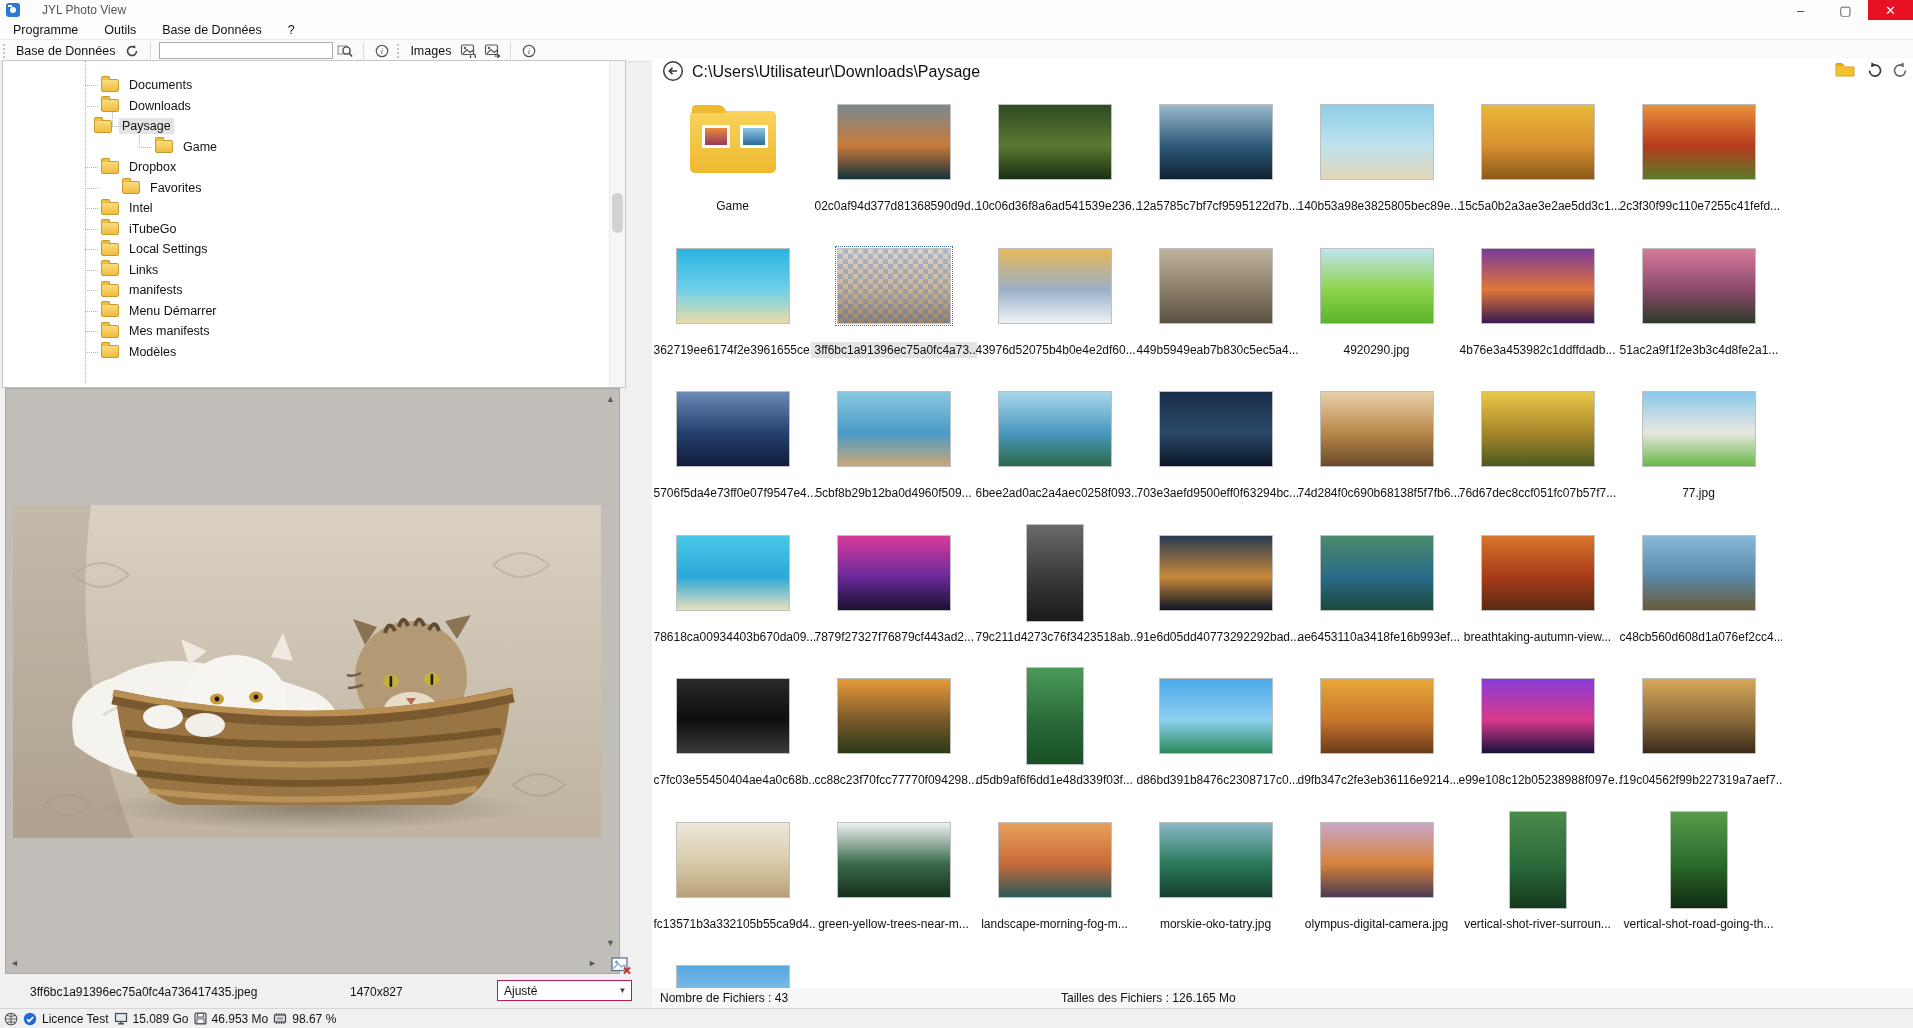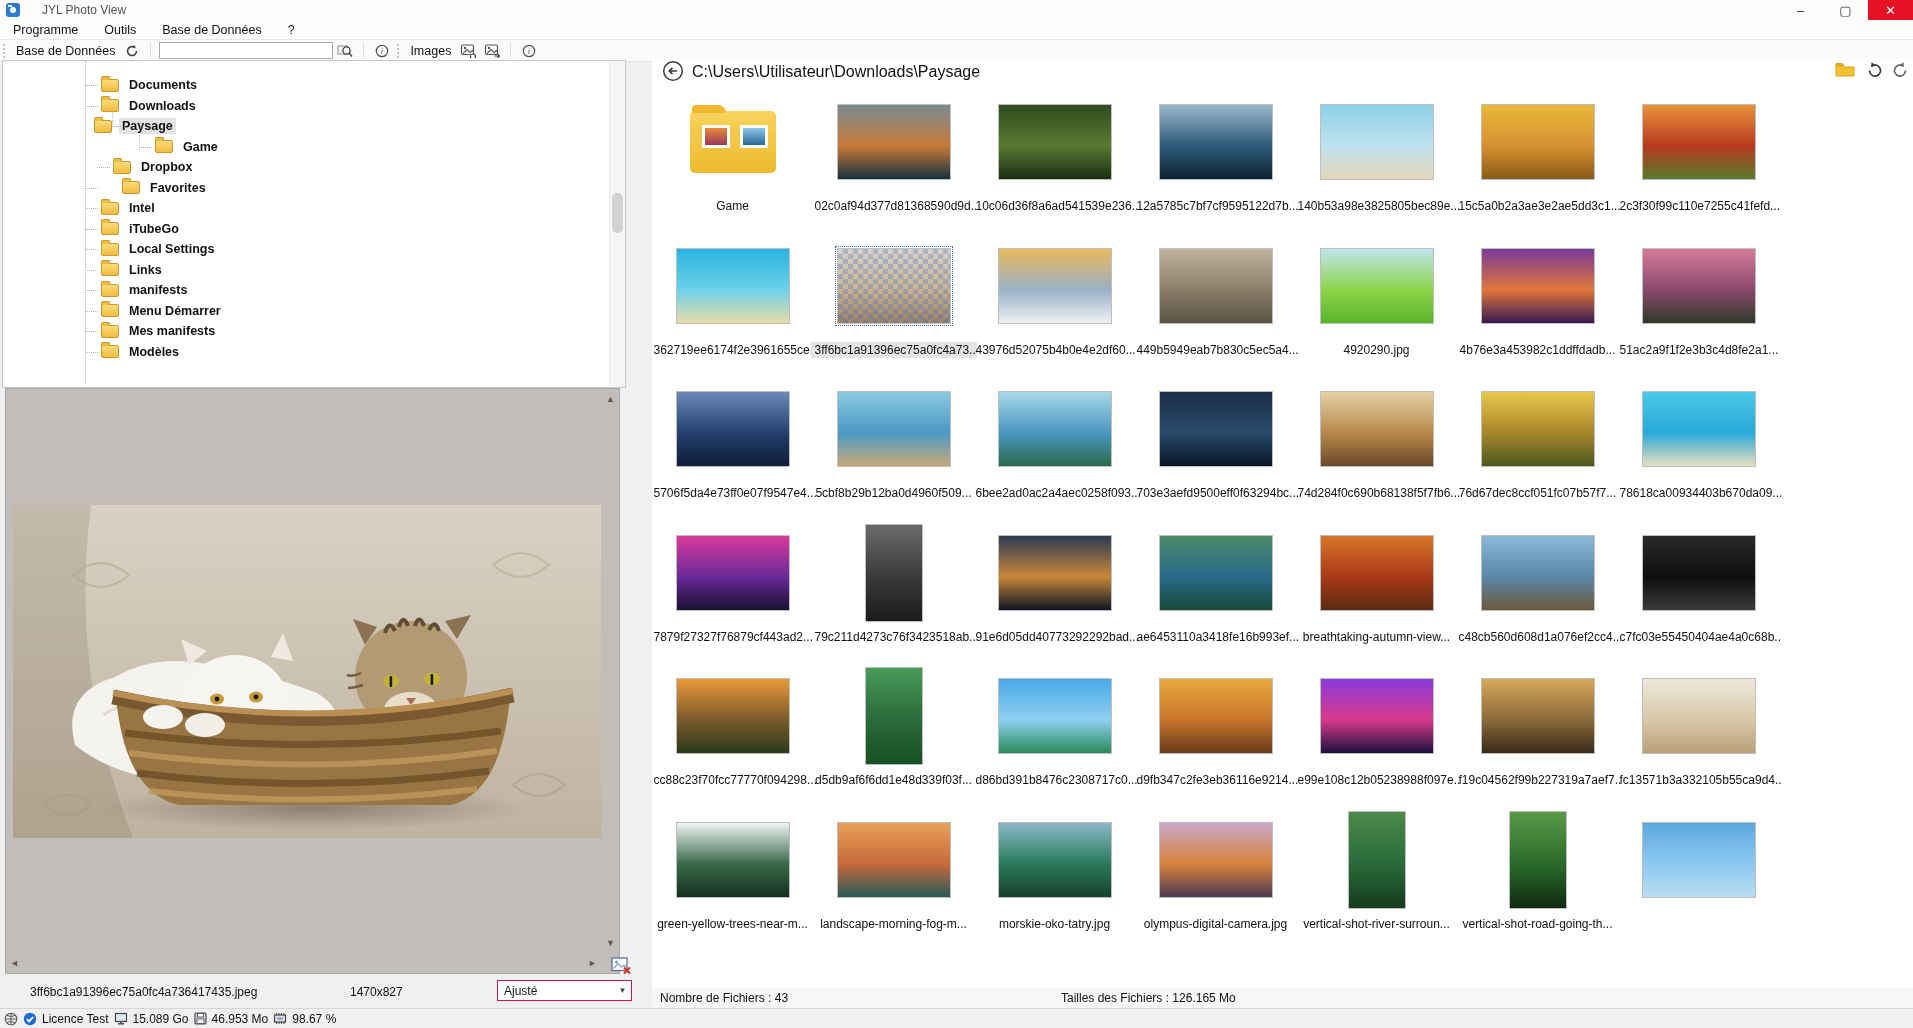--- a/index.html
+++ b/index.html
@@ -41,21 +41,21 @@
   .tree-panel{position:absolute;left:2px;top:60px;width:624px;height:328px;background:#fff;
               border:1px solid #c6c6c6;box-sizing:border-box;overflow:hidden;}
   .tree-list{position:absolute;left:0;top:14px;right:16px;}
   .tree-item{position:relative;height:20.5px;display:flex;align-items:center;font-size:12.5px;}
   .tree-item .stub{position:absolute;width:13px;border-top:1px dotted #b4b4b4;
                    left:calc(var(--pl) - 16px);top:10px;}
   .folder-glyph{width:16px;height:11px;background:linear-gradient(#fbdb7e,#f0bc3e);
                 border:1px solid #c9992d;border-radius:2px;position:relative;margin-right:7px;flex:none;}
   .folder-glyph::before{content:"";position:absolute;top:-4px;left:-1px;width:7px;height:3px;
                 background:#f0bc3e;border:1px solid #c9992d;border-bottom:none;border-radius:2px 2px 0 0;}
-  .tree-label{padding:1px 3px;white-space:nowrap;font-weight:bold;}
+  .tree-label{padding:1px 3px;white-space:nowrap;}
   .tree-item.selected .tree-label{background:#e3e3e3;}
   .tree-guide{position:absolute;border-left:1px dotted #b4b4b4;}
   .tree-scroll{position:absolute;right:0;top:0;width:15px;height:100%;background:#f6f6f6;
                border-left:1px solid #ececec;}
   .tree-scroll .thumbbar{position:absolute;left:2px;width:11px;top:132px;height:40px;
                background:#d2d2d2;border-radius:5px;}
 
   
   .preview-pane{position:absolute;left:5px;top:388px;width:615px;height:586px;
                 background:#c1beba;border:1px solid #a9a9a9;box-sizing:border-box;}
@@ -211,21 +211,21 @@
         <div class="tree-item selected" style="padding-left: 91px; --pl: 125px;">
           <span class="stub"></span>
           <span class="folder-glyph"></span>
           <span class="tree-label">Paysage</span>
         </div>
         <div class="tree-item" style="padding-left: 152px; --pl: 152px;">
           <span class="stub"></span>
           <span class="folder-glyph"></span>
           <span class="tree-label">Game</span>
         </div>
-        <div class="tree-item" style="padding-left: 98px; margin-left: 12px; --pl: 98px;">
+        <div class="tree-item" style="padding-left: 98px; --pl: 98px;">
           <span class="stub"></span>
           <span class="folder-glyph"></span>
           <span class="tree-label">Dropbox</span>
         </div>
         <div class="tree-item" style="padding-left: 119px; text-align: center; --pl: 98px;">
           <span class="stub"></span>
           <span class="folder-glyph"></span>
           <span class="tree-label">Favorites</span>
         </div>
         <div class="tree-item" style="padding-left: 98px; --pl: 98px;">
@@ -499,20 +499,26 @@
             <div class="cell-label">74d284f0c690b68138f5f7fb6...</div>
           </div>
           <div class="cell">
             <div class="thumb-wrap">
               <div class="thumb" style="background: linear-gradient(rgb(232, 200, 74), rgb(168, 134, 42) 55%, rgb(74, 90, 32));"></div>
             </div>
             <div class="cell-label">76d67dec8ccf051fc07b57f7...</div>
           </div>
           <div class="cell">
             <div class="thumb-wrap">
+              <div class="thumb" style="background: linear-gradient(rgb(138, 200, 234), rgb(232, 232, 224) 55%, rgb(106, 184, 74));"></div>
+            </div>
+            <div class="cell-label">77.jpg</div>
+          </div>
+          <div class="cell">
+            <div class="thumb-wrap">
               <div class="thumb" style="background: linear-gradient(rgb(74, 200, 232), rgb(42, 168, 216) 55%, rgb(232, 224, 192));"></div>
             </div>
             <div class="cell-label">78618ca00934403b670da09...</div>
           </div>
           <div class="cell">
             <div class="thumb-wrap">
               <div class="thumb" style="background: linear-gradient(rgb(216, 58, 154), rgb(106, 42, 154) 55%, rgb(26, 16, 48));"></div>
             </div>
             <div class="cell-label">7879f27327f76879cf443ad2...</div>
           </div>

